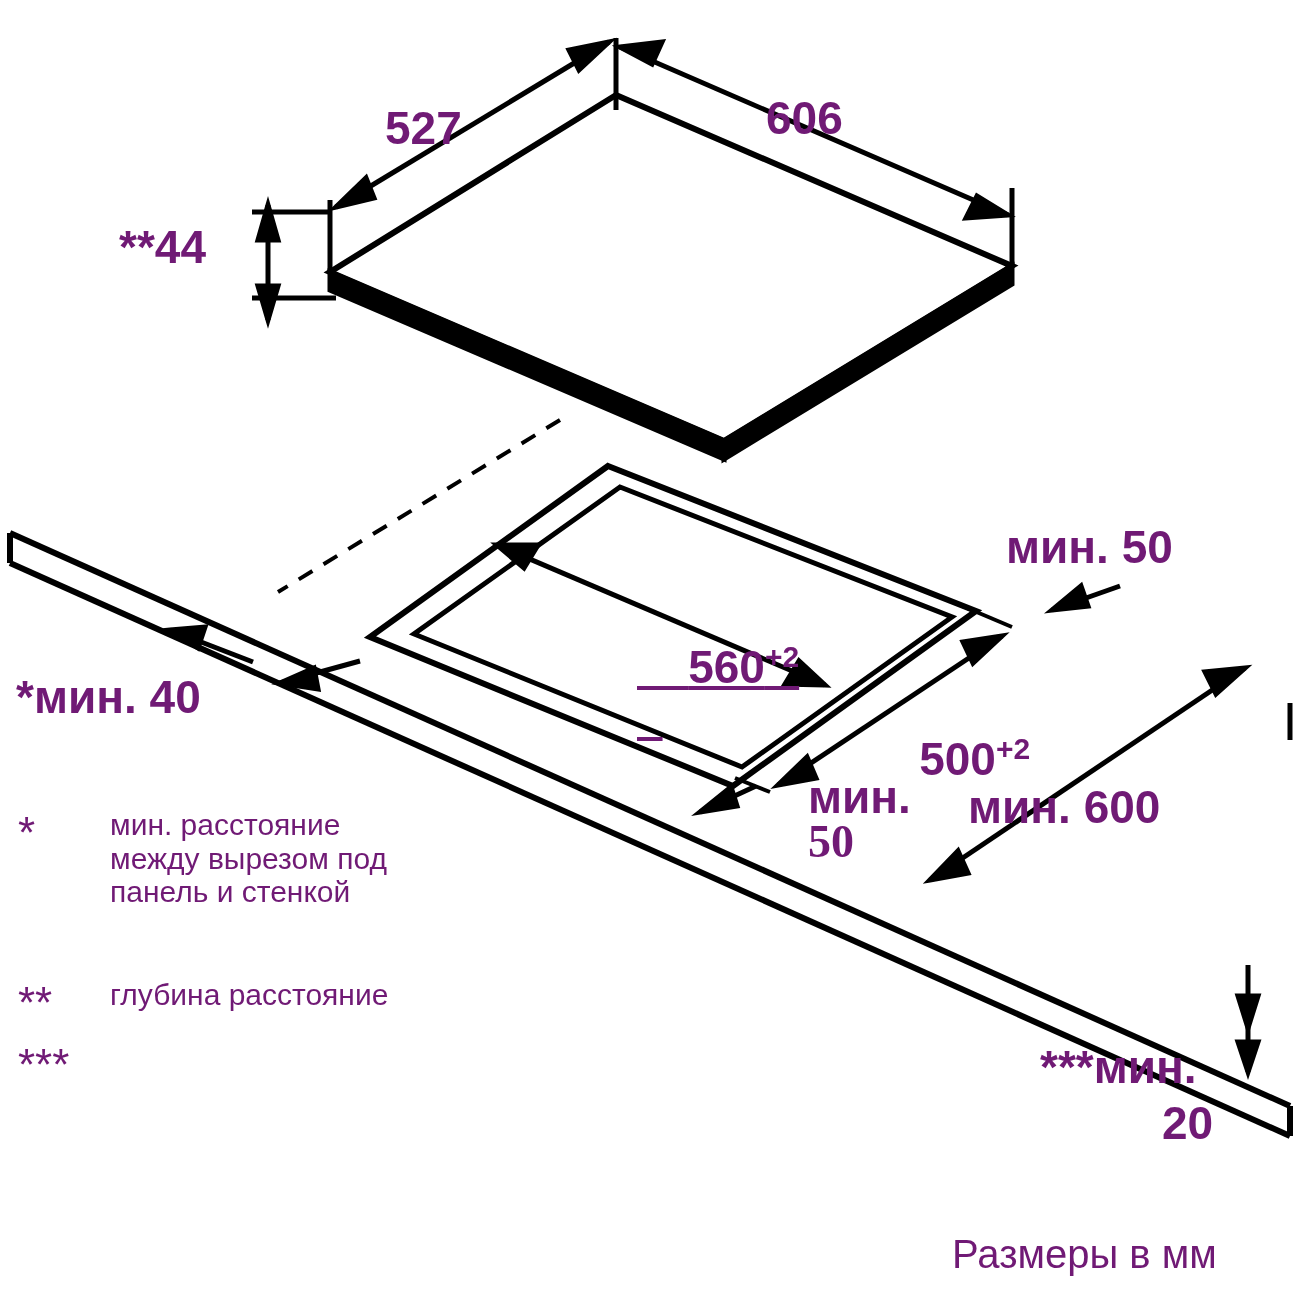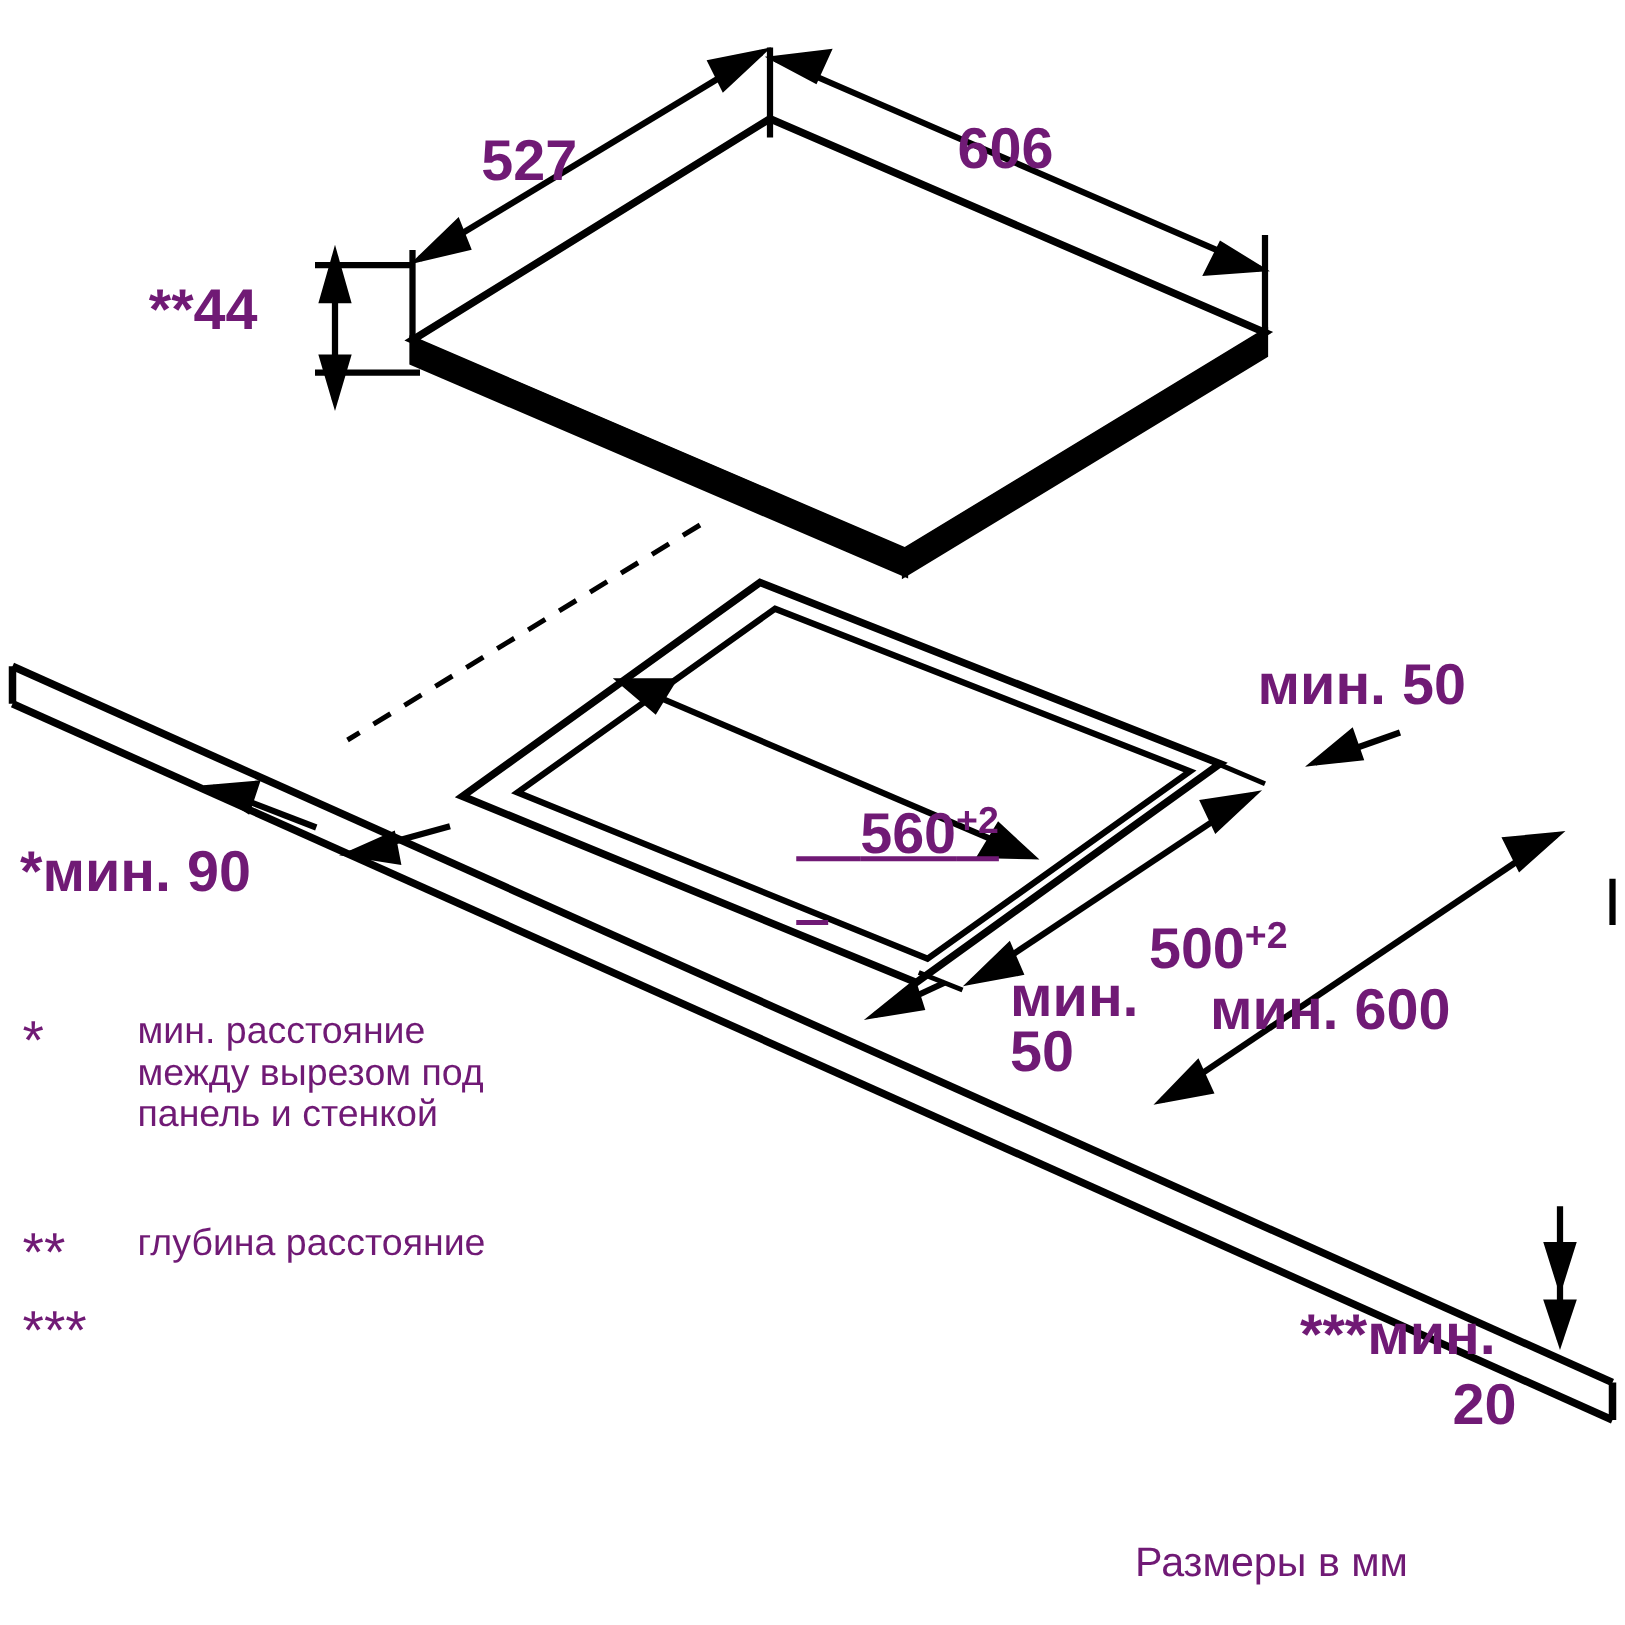--- a/index.html
+++ b/index.html
@@ -40,22 +40,23 @@
   }
   .note {
     font-size: 30px;
     font-weight: 400;
   }
   .note-mark {
     font-size: 44px;
     font-weight: 400;
   }
   .footer {
-    font-size: 33px;
+    font-size: 40px;
     font-weight: 400;
+    margin-left: 44px;
   }
 </style>
 </head>
 <body>
 
 <div id="stage">
 
   <svg id="drawing" viewBox="0 0 1300 1300">
     <g fill="none" stroke="#000000" stroke-width="5" stroke-linecap="butt" stroke-linejoin="miter">
 
@@ -141,26 +142,26 @@
   <div class="lbl dim" style="left:119px; top:222px;">**44</div>
 
   <div class="lbl dim" style="left:637px; top:588px;text-decoration:underline;">
     <span>560</span><span class="dim-sup">+2</span>
   </div>
 
   <div class="lbl dim" style="left:868px; top:680px;">
     <span>500</span><span class="dim-sup">+2</span>
   </div>
 
-  <div class="lbl dim" style="left:16px; top:672px;">*мин. 90</div>
+  <div class="lbl dim" style="left:16px; top:672px;">*мин. 40</div>
 
   <div class="lbl dim" style="left:1006px; top:522px;">мин. 50</div>
 
   <div class="lbl dim" style="left:808px; top:772px;">мин.</div>
-  <div class="lbl dim" style="left:808px; top:816px;">50</div>
+  <div class="lbl dim" style="left:808px; top:816px;font-family:Liberation Serif, serif;">50</div>
 
   <div class="lbl dim" style="left:968px; top:782px;">мин. 600</div>
 
   <div class="lbl dim" style="left:1040px; top:1042px;">***мин.</div>
   <div class="lbl dim" style="left:1162px; top:1098px;">20</div>
 
   <div class="lbl note-mark" style="left:18px; top:808px;">*</div>
   <div class="lbl note" style="left:110px; top:808px;">мин. расстояние
 между вырезом под
 панель и стенкой</div>

